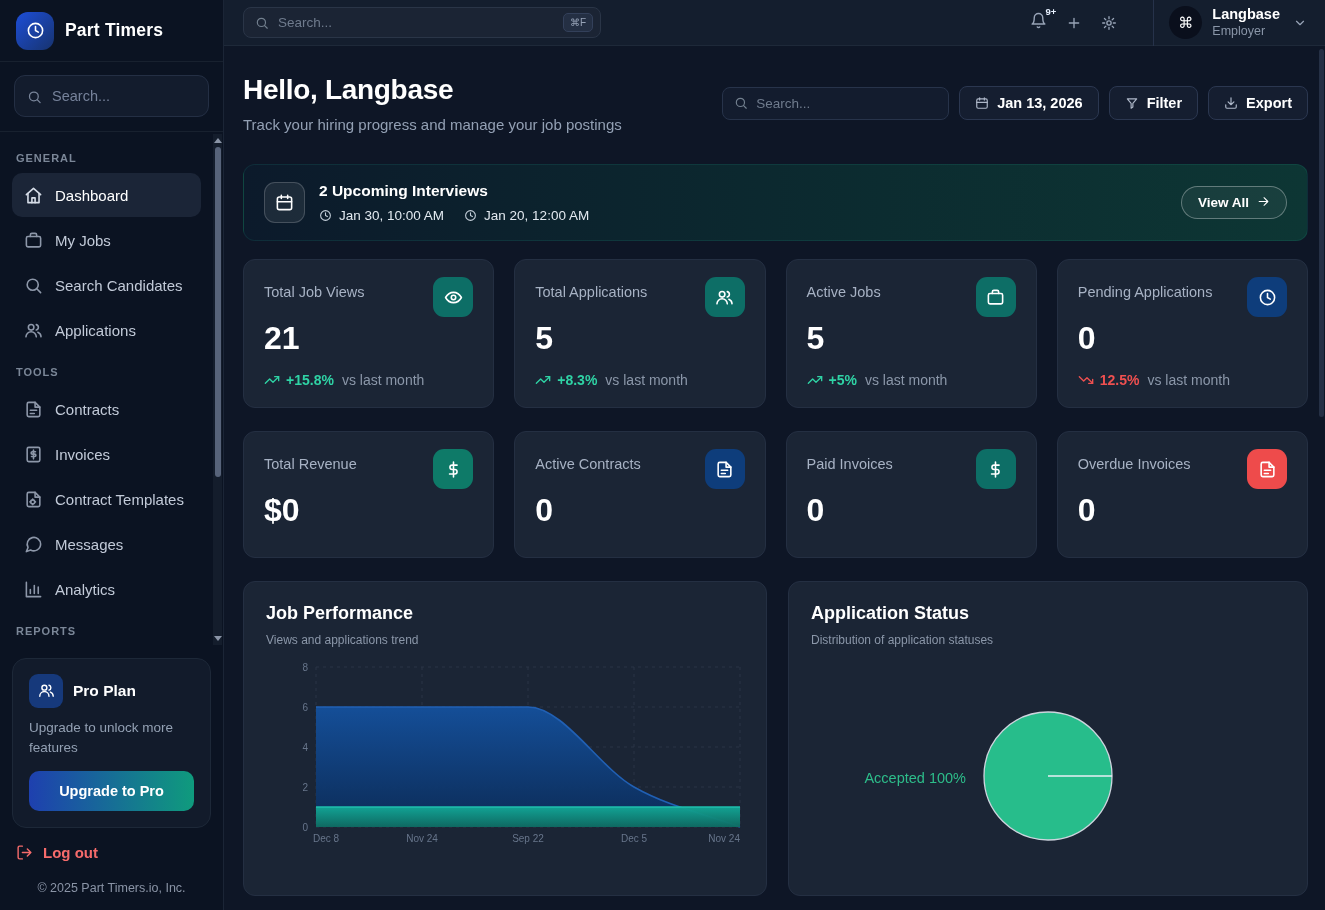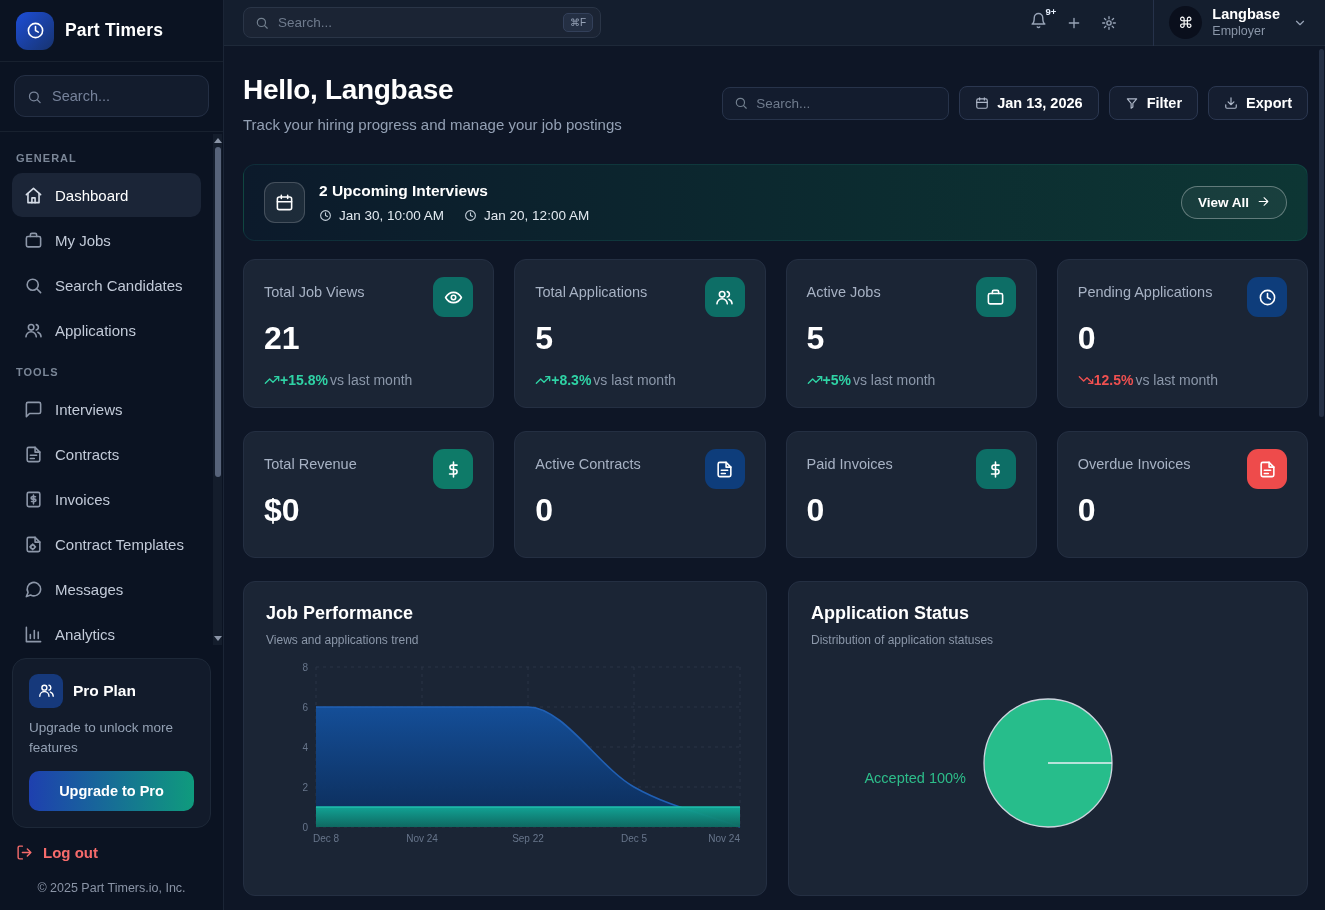--- a/index.html
+++ b/index.html
@@ -88,33 +88,33 @@
   .view-all .ic{width:13px;height:13px}
 
   .stats-grid{display:grid;grid-template-columns:repeat(4,1fr);gap:20px;margin-bottom:23px}
   .stat-card{background:#1b2535;border:1px solid #242f42;border-radius:12px;padding:17px 20px;height:149px}
   .stat-card.short{height:127px}
   .stat-top{display:flex;justify-content:space-between;align-items:flex-start}
   .stat-label{font-size:14.5px;color:#a7b2c4;padding-top:7px}
   .stat-icon{width:40px;height:40px;border-radius:11px;color:#fff;display:flex;align-items:center;justify-content:center}
   .stat-icon .ic{width:19px;height:19px}
   .stat-value{font-size:32px;font-weight:800;color:#fff;margin-top:3px}
-  .stat-trend{display:flex;align-items:center;gap:0;margin-top:15px;font-size:14px}
+  .stat-trend{display:flex;align-items:center;gap:6px;margin-top:15px;font-size:14px}
   .stat-trend .ic{width:16px;height:16px}
   .trend-val{font-weight:700}
   .trend-text{color:#8b97a9;margin-left:2px}
 
   .charts-row{display:grid;grid-template-columns:1fr 1fr;gap:21px}
   .chart-card{background:#1b2535;border:1px solid #242f42;border-radius:12px;padding:21px 22px;height:315px;position:relative}
   .chart-title{font-size:18px;font-weight:800;color:#fff}
   .chart-subtitle{font-size:12px;color:#8b97a9;margin-top:9px}
   .perf-chart{margin-top:12px}
   .grid-line{stroke:#2b3547;stroke-width:1;stroke-dasharray:3 4}
   .tick{fill:#67758b;font-size:10px;font-family:"Liberation Sans",sans-serif}
-  .pie-wrap{position:absolute;left:22px;right:22px;top:92px;bottom:14px;display:flex;align-items:flex-start;justify-content:center}
+  .pie-wrap{position:absolute;left:22px;right:22px;top:92px;bottom:14px;display:flex;align-items:center;justify-content:center}
   .pie-label{position:absolute;right:50%;margin-right:82px;top:50%;transform:translateY(-50%);font-size:14.5px}
 
   .page-scrollbar{position:absolute;right:1px;top:49px;width:5px;height:368px;border-radius:3px;background:#2d3950;opacity:.75}
 </style>
 </head>
 <body>
 
 <div class="app">
 
   <aside class="sidebar">
@@ -178,28 +178,20 @@
             <svg viewBox="0 0 24 24">
               <circle cx="9" cy="8" r="3.5"></circle>
               <path d="M2.5 20a6.5 6.5 0 0 1 13 0"></path>
               <path d="M15.5 4.6a3.5 3.5 0 0 1 0 6.8"></path>
               <path d="M17.5 14.2a6.5 6.5 0 0 1 4 5.8"></path>
             </svg>
           </span>
           <span>Applications</span>
         </div>
         <div class="nav-label">TOOLS</div>
-        <div class="nav-item">
-          <span class="ic">
-            <svg viewBox="0 0 24 24">
-              <path d="M21 15a2 2 0 0 1-2 2H7l-4 4V5a2 2 0 0 1 2-2h14a2 2 0 0 1 2 2z"></path>
-            </svg>
-          </span>
-          <span>Interviews</span>
-        </div>
         <div class="nav-item">
           <span class="ic">
             <svg viewBox="0 0 24 24">
               <path d="M14 3H6a2 2 0 0 0-2 2v14a2 2 0 0 0 2 2h12a2 2 0 0 0 2-2V9z"></path>
               <path d="M14 3v6h6"></path>
               <path d="M8 13h8M8 17h5"></path>
             </svg>
           </span>
           <span>Contracts</span>
         </div>

